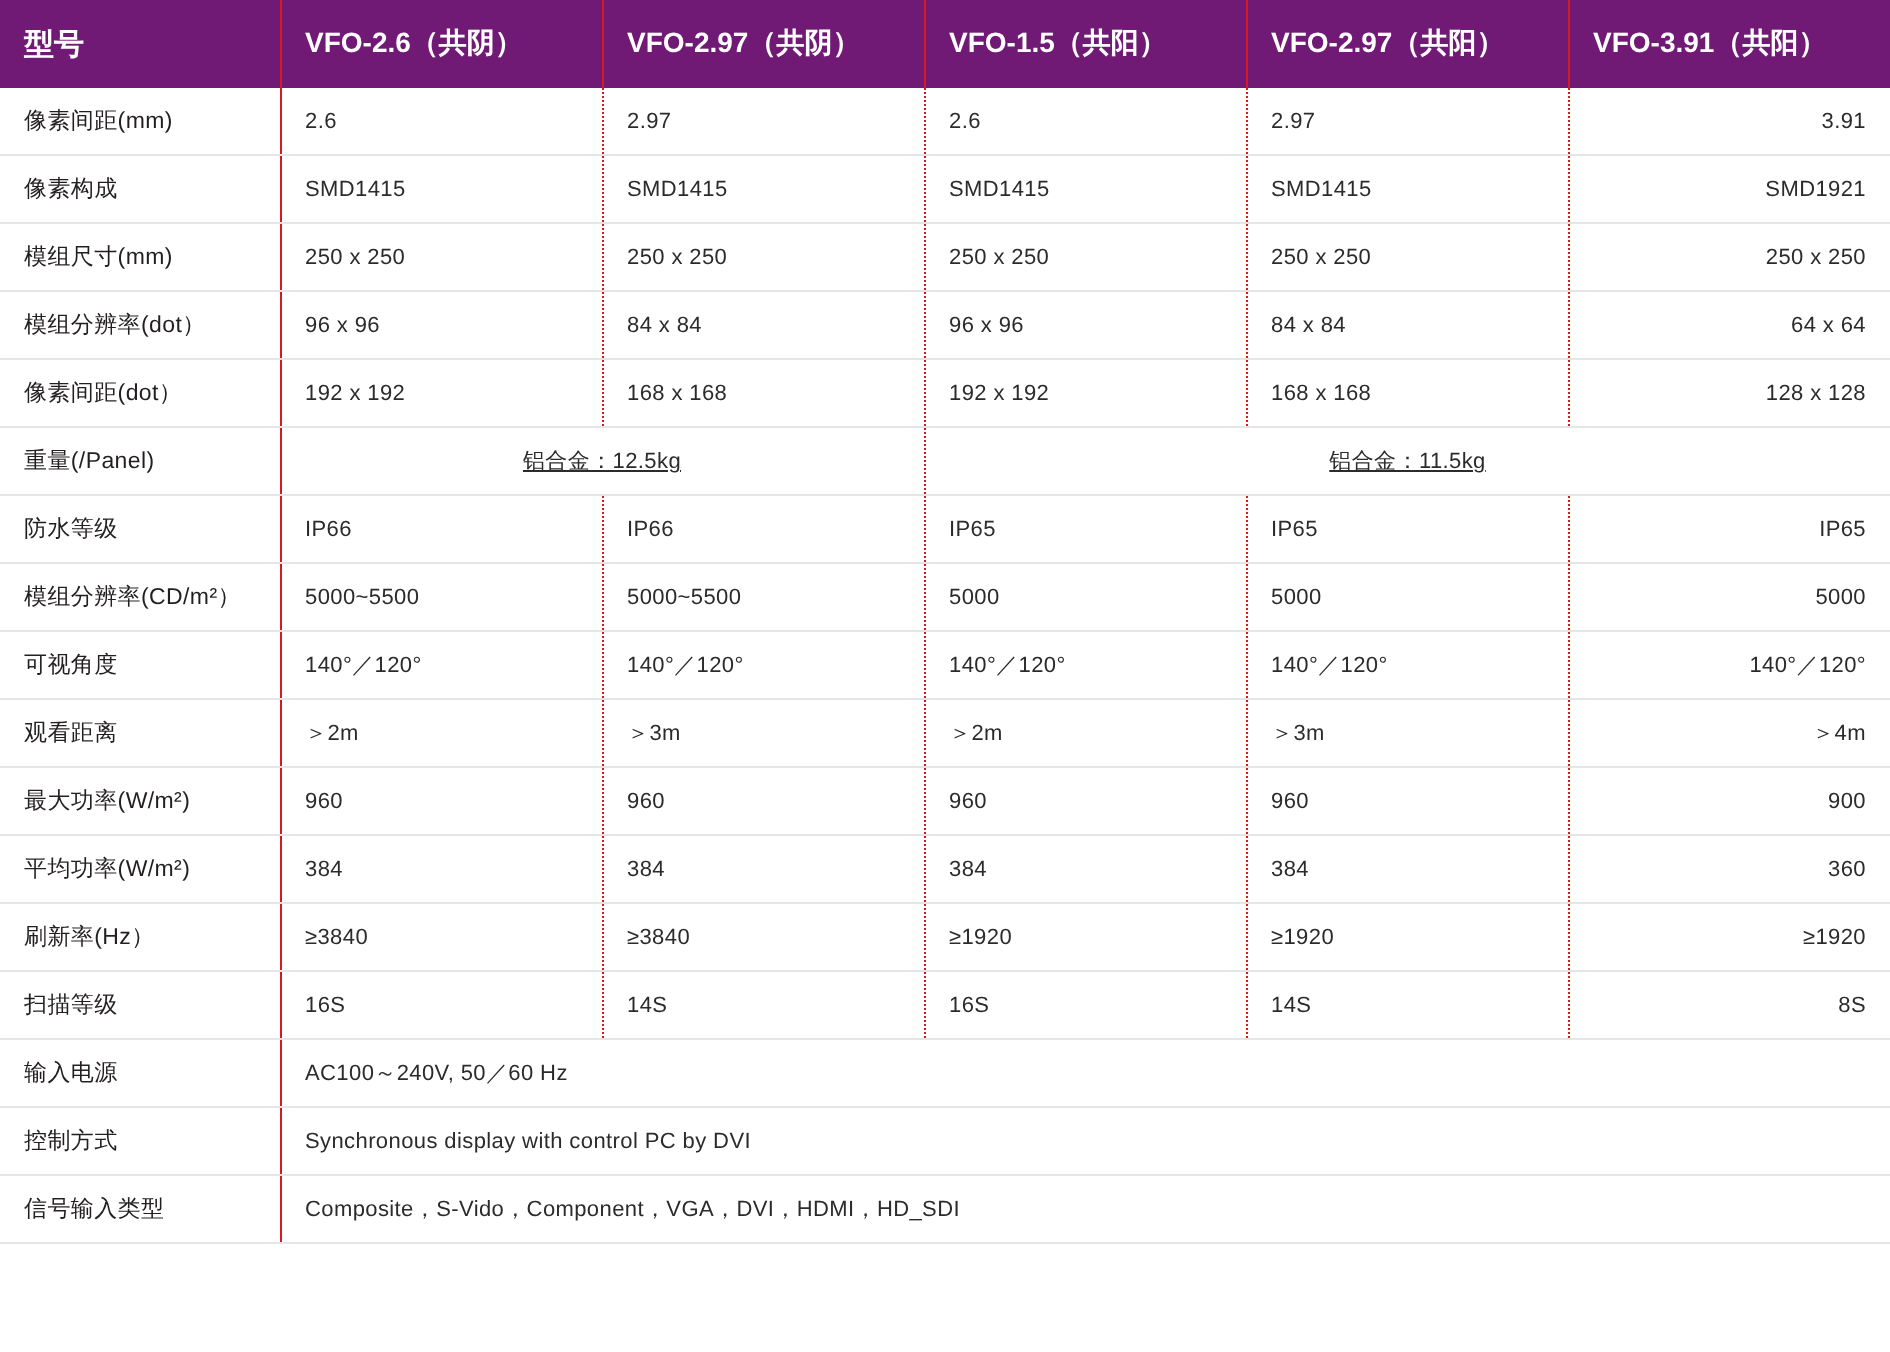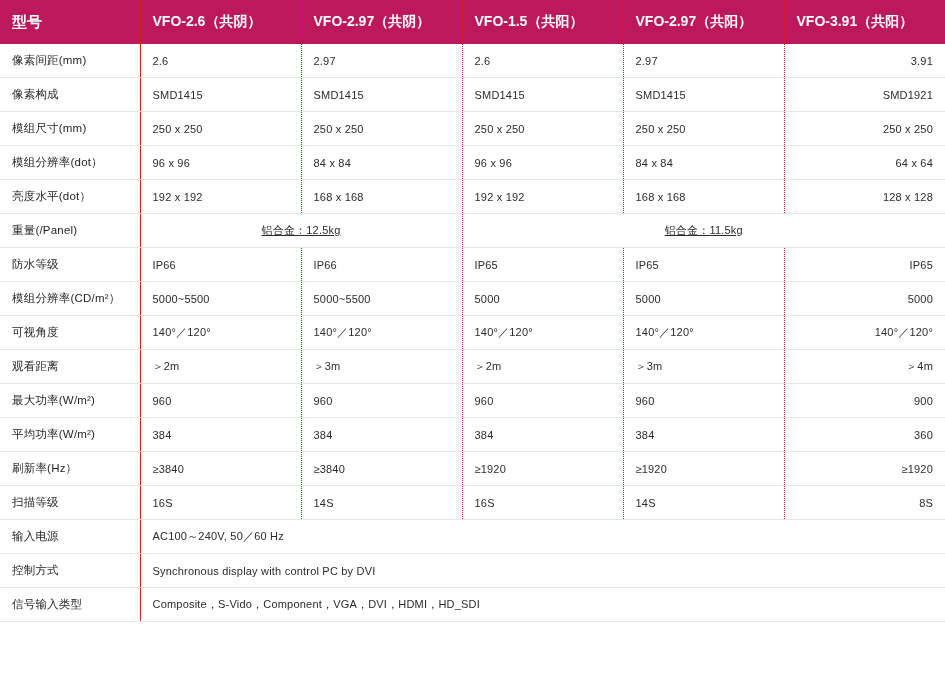--- a/index.html
+++ b/index.html
@@ -21,21 +21,21 @@
   table.spec {
     width: 945px;
     border-collapse: collapse;
     table-layout: fixed;
     font-size: 11px;
   }
   table.spec col.c0 { width: 140px; }
   table.spec col.cx { width: 161px; }
 
   thead th {
-    background: #be185d;
+    background: #701a75;
     color: #ffffff;
     font-size: 14px;
     font-weight: bold;
     text-align: left;
     padding: 10px 12px;
     height: 24px;
     vertical-align: middle;
     border: none;
   }
   thead th.first {
@@ -127,21 +127,21 @@
         </tr>
         <tr>
           <td class="label">模组分辨率(dot）</td>
           <td class="val">96 x 96</td>
           <td class="val">84 x 84</td>
           <td class="val">96 x 96</td>
           <td class="val">84 x 84</td>
           <td class="val last">64 x 64</td>
         </tr>
         <tr>
-          <td class="label">亮度水平(dot）</td>
+          <td class="label">像素间距(dot）</td>
           <td class="val">192 x 192</td>
           <td class="val">168 x 168</td>
           <td class="val">192 x 192</td>
           <td class="val">168 x 168</td>
           <td class="val last">128 x 128</td>
         </tr>
         <tr>
           <td class="label">重量(/Panel)</td>
           <td colspan="2" class="span-center">铝合金：12.5kg</td>
           <td colspan="3" class="span-center last">铝合金：11.5kg</td>

